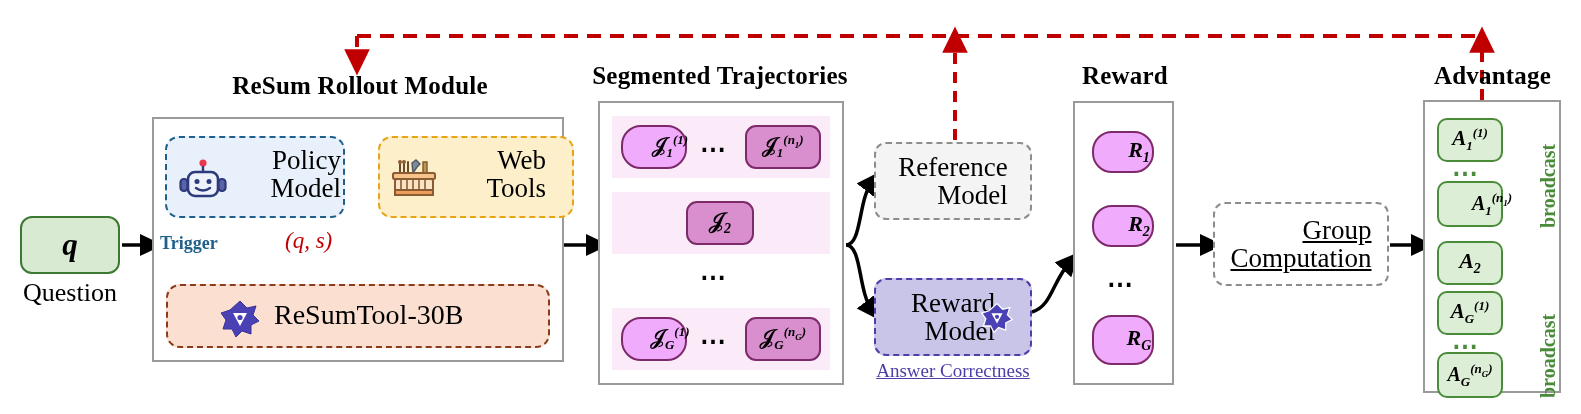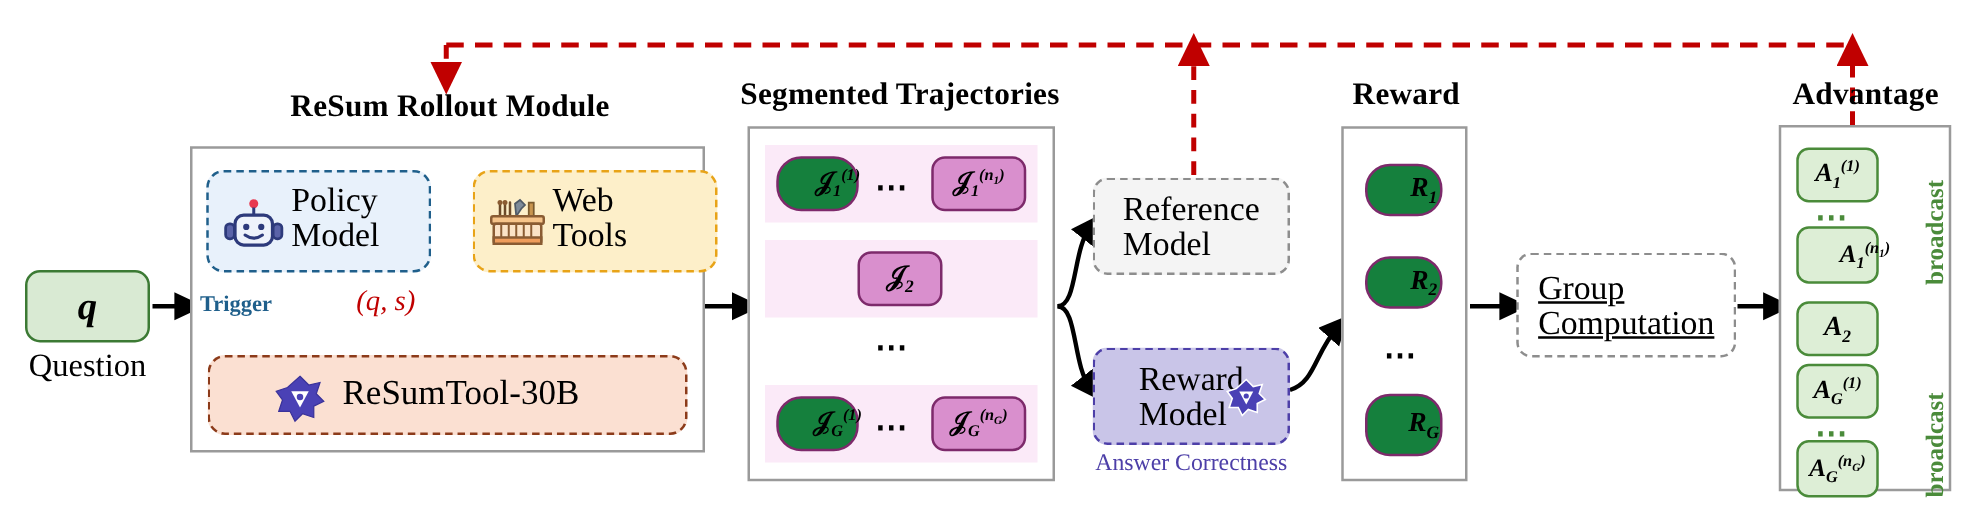--- a/index.html
+++ b/index.html
@@ -21,21 +21,21 @@
   
   .rbox{box-sizing:border-box;display:flex;align-items:center;justify-content:center;}
 
   .green-box{
     background:#d9ead3;border:2.5px solid #3c7a34;border-radius:12px;
   }
   .green-small{
     background:#ddeed6;border:2.5px solid #4a8b3a;border-radius:10px;
   }
   .purple-light{
-    background:#15803d;border:2.5px solid #7d2a6b;border-radius:20px;padding-left:32px;
+    background:#f0abfc;border:2.5px solid #7d2a6b;border-radius:20px;padding-left:32px;
   }
   .purple-dark{
     background:#d98fcd;border:2.5px solid #7d2a6b;border-radius:11px;
   }
   .row-band{background:#fbeaf8;}
 
   .blue-dash{
     background:#e8f1fb;border:2.5px dashed #1f5f8b;border-radius:14px;
   }
   .yellow-dash{
@@ -47,27 +47,27 @@
   .gray-dash{
     background:#f4f4f4;border:2.5px dashed #8d8d8d;border-radius:12px;
   }
   .violet-dash{
     background:#c9c5e8;border:2.5px dashed #4d3fa8;border-radius:12px;
   }
   .gray-dash-plain{
     background:#ffffff;border:2.5px dashed #8d8d8d;border-radius:12px;text-decoration:underline;
   }
 
-  .lbl{font-family:"Liberation Serif", serif;font-size:27px;line-height:1.05;text-align:left;}
+  .lbl{font-family:"Liberation Serif", serif;font-size:27px;line-height:1.05;text-align:right;}
   .mathbox{font-family:"Liberation Serif", serif;font-style:italic;font-weight:bold;}
 
   .caption{font-family:"Liberation Serif", serif;font-size:26px;text-align:center;white-space:nowrap;}
   .trigger-lbl{font-family:"Liberation Serif", serif;font-weight:bold;font-size:18px;color:#1f5f8b;white-space:nowrap;}
   .qs-lbl{font-family:"Liberation Serif", serif;font-style:italic;font-size:23px;color:#c00000;white-space:nowrap;}
-  .ac-lbl{font-family:"Liberation Serif", serif;font-size:19px;color:#4d3fa8;white-space:nowrap;text-align:center;}
+  .ac-lbl{font-family:"Liberation Serif", serif;font-size:19px;color:#4d3fa8;white-space:nowrap;text-align:center;text-decoration:underline;}
   .broadcast-lbl{
     font-family:"Liberation Serif", serif;font-weight:bold;font-size:20px;color:#4a8b3a;
     writing-mode:vertical-rl; transform:rotate(180deg); white-space:nowrap;
   }
   .dots{font-size:26px;font-weight:bold;letter-spacing:3px;line-height:1;}
   .dots-green{color:#4a8b3a;}
   .dots-purple{color:#000;}
 
   svg{overflow:visible;}
 </style>

